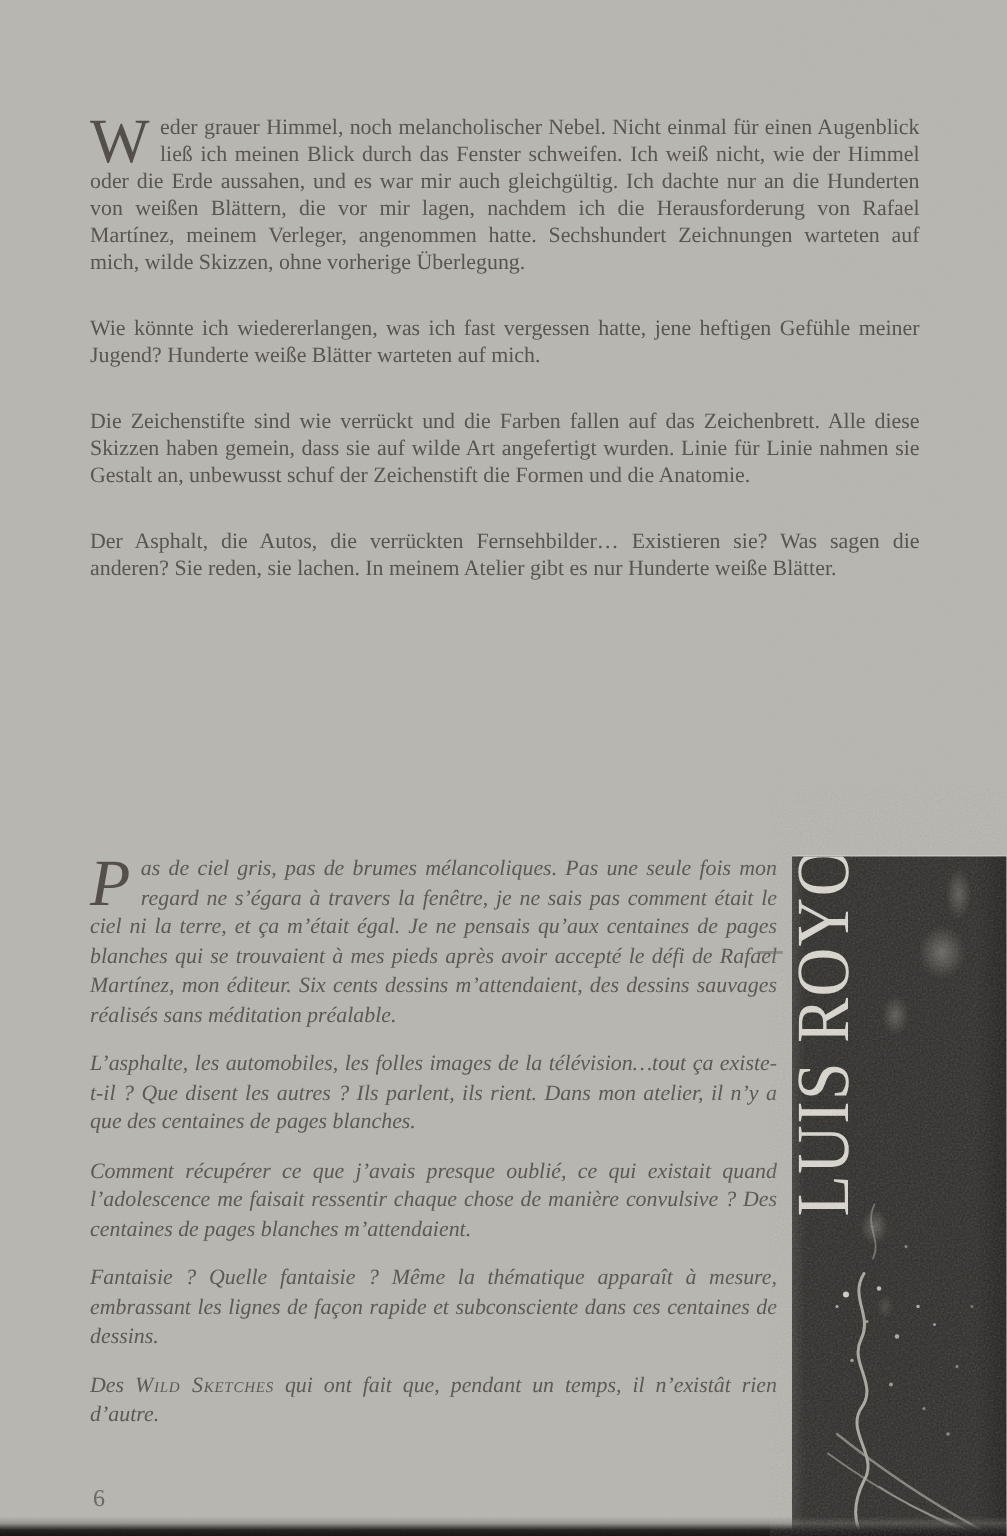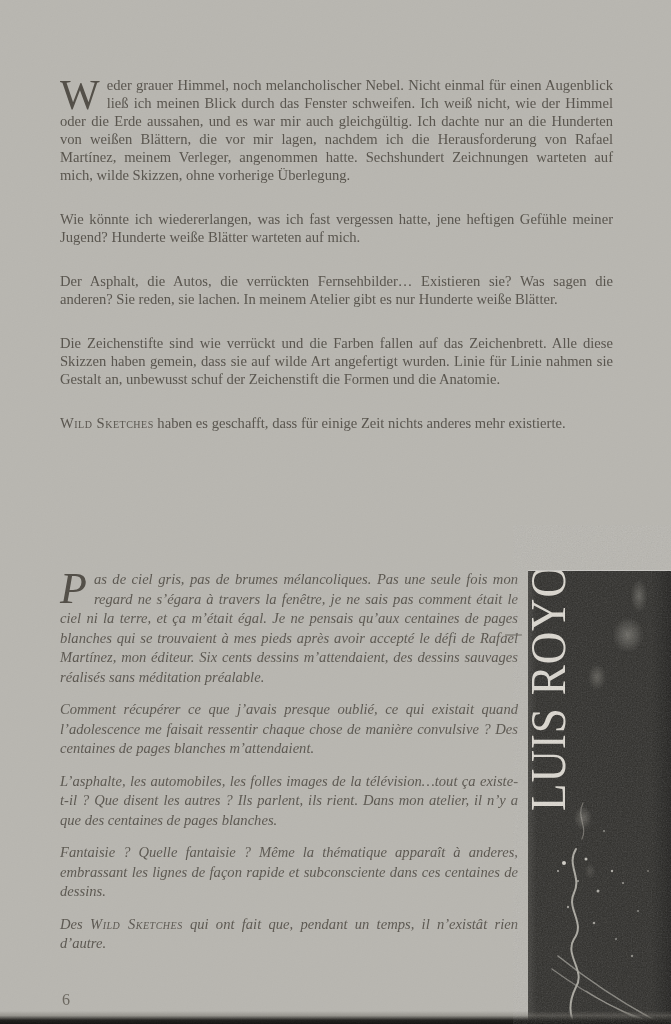--- a/index.html
+++ b/index.html
@@ -54,30 +54,29 @@
   .grain{position:absolute;inset:0;pointer-events:none;}
 </style>
 </head>
 <body>
 
 <div class="page">
 
   <section class="textblock german">
     <p><span class="dropcap">W</span><span>eder grauer Himmel, noch melancholischer Nebel. Nicht einmal für einen Augenblick ließ ich meinen Blick durch das Fenster schweifen. Ich weiß nicht, wie der Himmel oder die Erde aussahen, und es war mir auch gleichgültig. Ich dachte nur an die Hunderten von weißen Blättern, die vor mir lagen, nachdem ich die Herausforderung von Rafael Martínez, meinem Verleger, angenommen hatte. Sechshundert Zeichnungen warteten auf mich, wilde Skizzen, ohne vorherige Überlegung.</span></p>
     <p>Wie könnte ich wiedererlangen, was ich fast vergessen hatte, jene heftigen Gefühle meiner Jugend? Hunderte weiße Blätter warteten auf mich.</p>
+    <p>Die Zeichenstifte sind wie verrückt und die Farben fallen auf das Zeichenbrett. Alle diese Skizzen haben gemein, dass sie auf wilde Art angefertigt wurden. Linie für Linie nahmen sie Gestalt an, unbewusst schuf der Zeichenstift die Formen und die Anatomie.</p>
     <p>Der Asphalt, die Autos, die verrückten Fernsehbilder… Existieren sie? Was sagen die anderen? Sie reden, sie lachen. In meinem Atelier gibt es nur Hunderte weiße Blätter.</p>
-    <p>Die Zeichenstifte sind wie verrückt und die Farben fallen auf das Zeichenbrett. Alle diese Skizzen haben gemein, dass sie auf wilde Art angefertigt wurden. Linie für Linie nahmen sie Gestalt an, unbewusst schuf der Zeichenstift die Formen und die Anatomie.</p>
-    <p><span class="sc">Wild Sketches</span><span> haben es geschafft, dass für einige Zeit nichts anderes mehr existierte.</span></p>
   </section>
 
   <section class="textblock french">
     <p><span class="dropcap">P</span><span>as de ciel gris, pas de brumes mélancoliques. Pas une seule fois mon regard ne s’égara à travers la fenêtre, je ne sais pas comment était le ciel ni la terre, et ça m’était égal. Je ne pensais qu’aux centaines de pages blanches qui se trouvaient à mes pieds après avoir accepté le défi de Rafael Martínez, mon éditeur. Six cents dessins m’attendaient, des dessins sauvages réalisés sans méditation préalable.</span></p>
+    <p>L’asphalte, les automobiles, les folles images de la télévision…tout ça existe-t-il ? Que disent les autres ? Ils parlent, ils rient. Dans mon atelier, il n’y a que des centaines de pages blanches.</p>
     <p>Comment récupérer ce que j’avais presque oublié, ce qui existait quand l’adolescence me faisait ressentir chaque chose de manière convulsive ? Des centaines de pages blanches m’attendaient.</p>
-    <p>L’asphalte, les automobiles, les folles images de la télévision…tout ça existe-t-il ? Que disent les autres ? Ils parlent, ils rient. Dans mon atelier, il n’y a que des centaines de pages blanches.</p>
-    <p>Fantaisie ? Quelle fantaisie ? Même la thématique apparaît à anderes, embrassant les lignes de façon rapide et subconsciente dans ces centaines de dessins.</p>
+    <p>Fantaisie ? Quelle fantaisie ? Même la thématique apparaît à mesure, embrassant les lignes de façon rapide et subconsciente dans ces centaines de dessins.</p>
     <p><span>Des </span><span class="sc">Wild Sketches</span><span> qui ont fait que, pendant un temps, il n’existât rien d’autre.</span></p>
   </section>
 
   <div class="margin-mark"></div>
 
   <div class="band">
     <svg class="band-art" width="143" height="453" viewBox="0 0 143 453" xmlns="http://www.w3.org/2000/svg">
       <g stroke="#d3d0c6" fill="none" stroke-linecap="round" opacity="0.75">
         <path d="M48,278 C38,294 54,306 46,322 C38,338 58,352 46,368 C36,384 58,400 48,416 C42,428 40,440 46,452" stroke-width="2"></path>
         <path d="M30,385 C55,405 90,430 132,452" stroke-width="1.6" opacity="0.7"></path>

